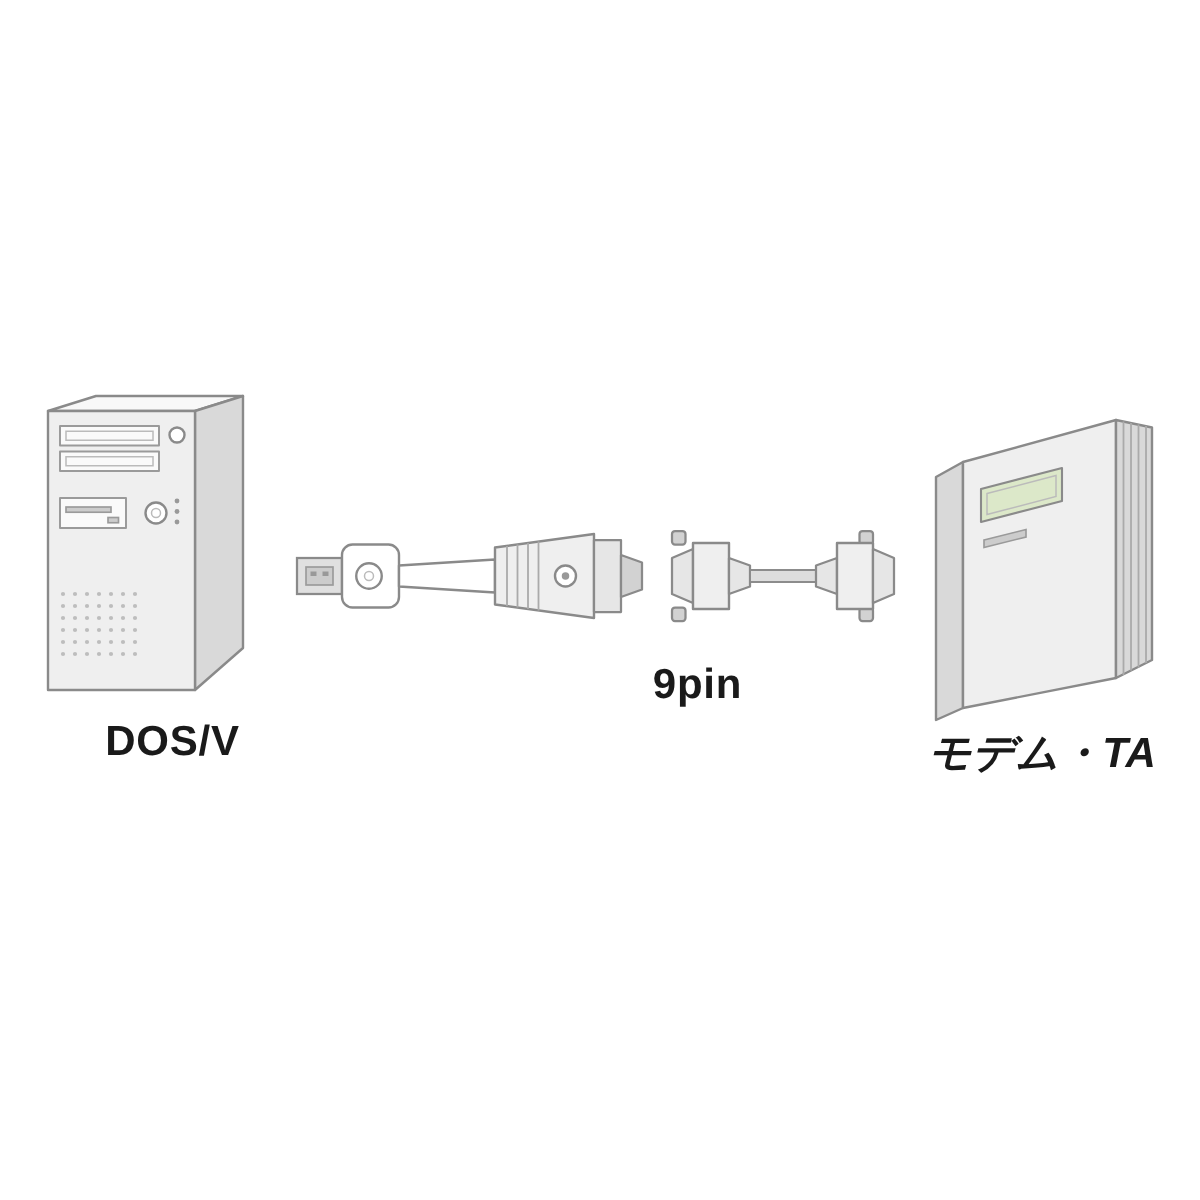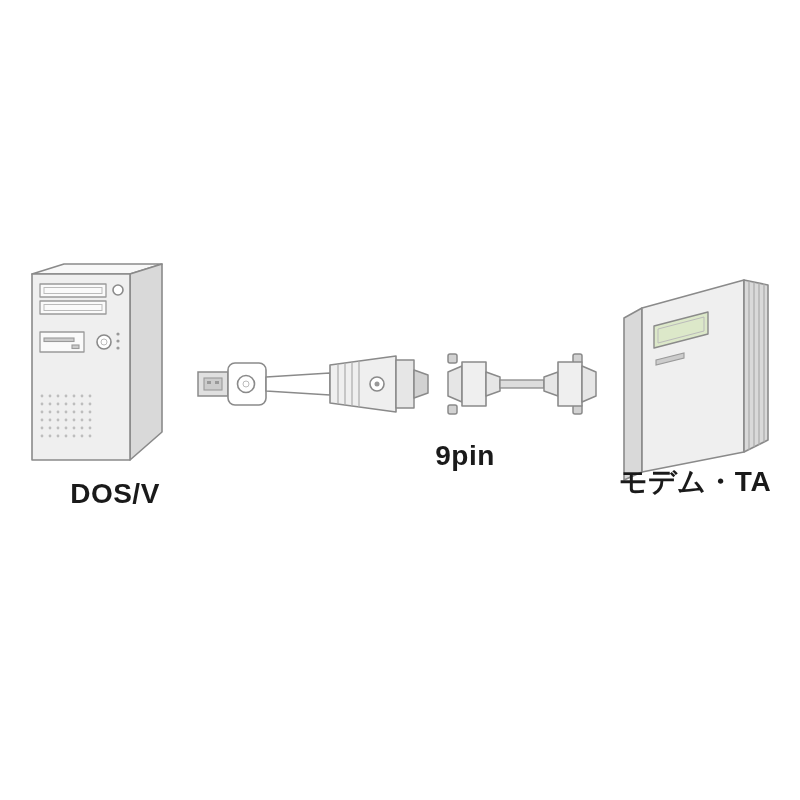--- a/index.html
+++ b/index.html
@@ -205,15 +205,15 @@
   </svg>
 
   <div class="label" style="left:0px;top:478px;width:230px;">
     <div>DOS/V</div>
   </div>
 
   <div class="label" style="left:365px;top:440px;width:200px;">
     <div>9pin</div>
   </div>
 
-  <div class="label" style="left:590px;top:466px;width:210px;">モデム・TA</div>
+  <div class="label" style="left:590px;top:486px;width:210px;font-style:italic;">モデム・TA</div>
 
 </div>
 
 </body></html>

